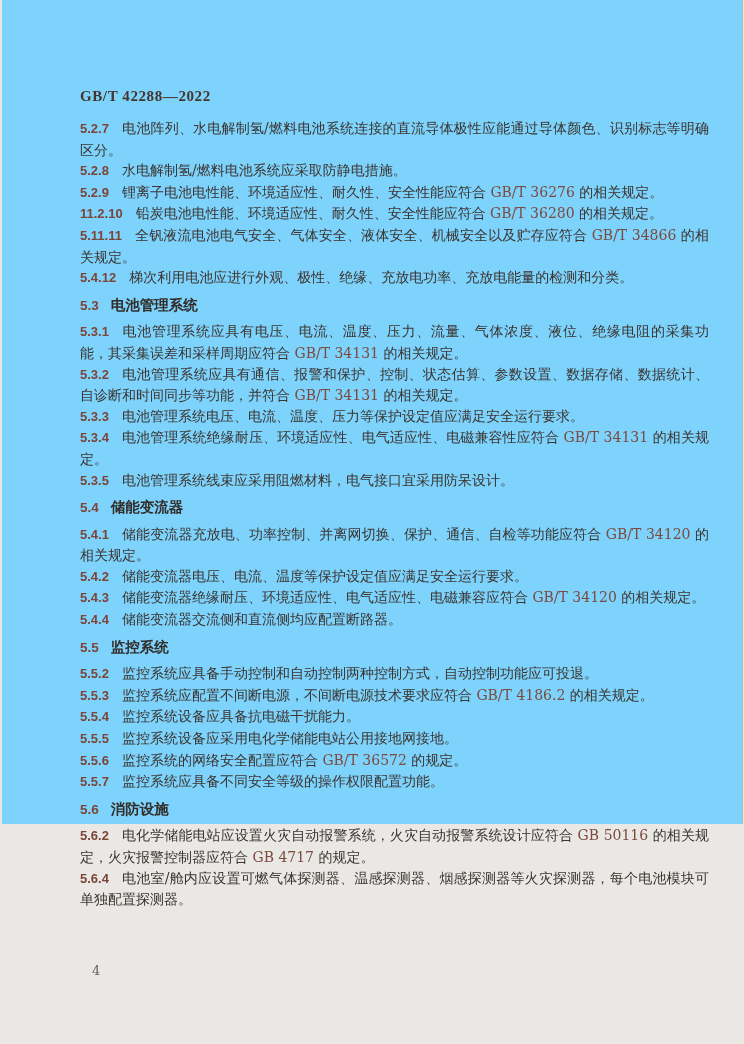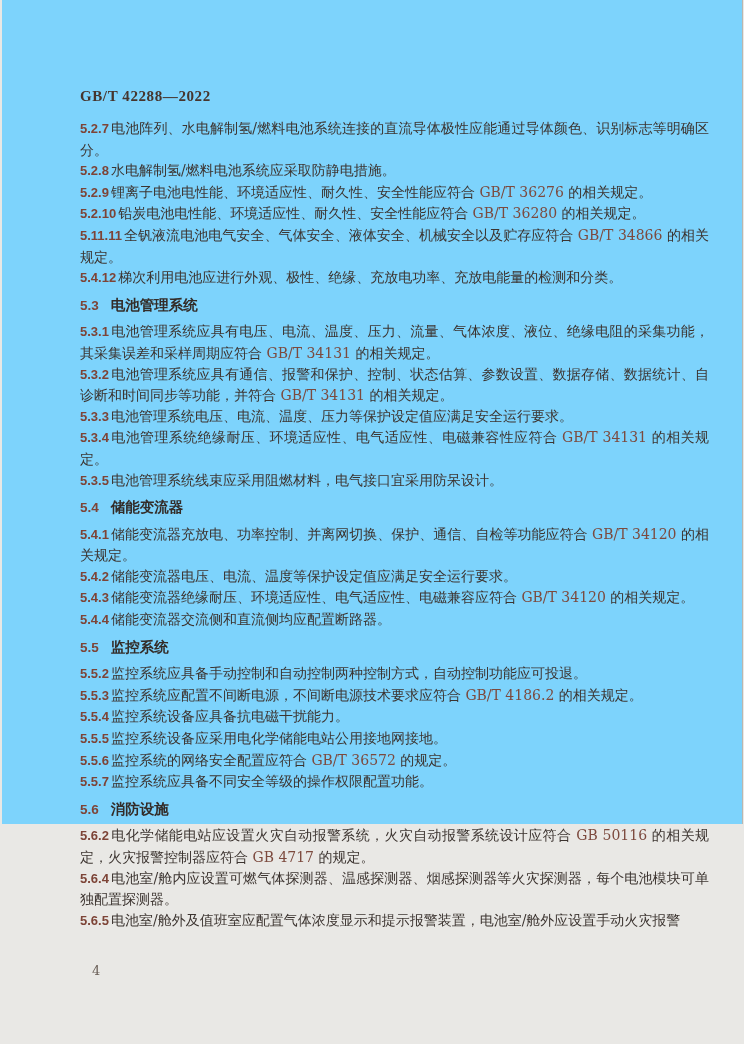--- a/index.html
+++ b/index.html
@@ -40,21 +40,21 @@
     font-size: 14px;
     line-height: 20.6px;
     color: var(--body-color, #3c3430);
     text-align: justify;
   }
   .c-num {
     font-family: "Liberation Sans", sans-serif;
     font-weight: bold;
     font-size: 13px;
     color: var(--num-color, #7d4437);
-    margin-right: 2px;
+    margin-right: 13px;
     white-space: nowrap;
   }
   .c-text .ref {
     font-family: "DejaVu Serif", serif;
     color: var(--ref-color, #7c4a3e);
     white-space: nowrap;
   }
   .section-heading {
     margin: 6px 0 5px 0;
     font-size: 14.5px;
@@ -84,21 +84,21 @@
 
 <div class="canvas">
   <div class="page">
     <div class="content">
       <p class="running-header">GB/T 42288—2022</p>
       <div class="doc-body">
           <section>
             <p class="clause"><span class="c-num">5.2.7</span><span class="c-text">电池阵列、水电解制氢/燃料电池系统连接的直流导体极性应能通过导体颜色、识别标志等明确区分。</span></p>
             <p class="clause"><span class="c-num">5.2.8</span><span class="c-text">水电解制氢/燃料电池系统应采取防静电措施。</span></p>
             <p class="clause"><span class="c-num">5.2.9</span><span class="c-text">锂离子电池电性能、环境适应性、耐久性、安全性能应符合 <span class="ref">GB/T 36276</span> 的相关规定。</span></p>
-            <p class="clause"><span class="c-num">5.2.10</span><span class="c-text">铅炭电池电性能、环境适应性、耐久性、安全性能应符合 <span class="ref">GB/T 36280</span> 的相关规定。</span></p>
+            <p class="clause"><span class="c-num">11.2.10</span><span class="c-text">铅炭电池电性能、环境适应性、耐久性、安全性能应符合 <span class="ref">GB/T 36280</span> 的相关规定。</span></p>
             <p class="clause"><span class="c-num">5.11.11</span><span class="c-text">全钒液流电池电气安全、气体安全、液体安全、机械安全以及贮存应符合 <span class="ref">GB/T 34866</span> 的相关规定。</span></p>
             <p class="clause"><span class="c-num">5.4.12</span><span class="c-text">梯次利用电池应进行外观、极性、绝缘、充放电功率、充放电能量的检测和分类。</span></p>
           </section>
           <section>
             <p class="section-heading"><span class="h-num">5.3</span><span class="h-title">电池管理系统</span></p>
             <p class="clause"><span class="c-num">5.3.1</span><span class="c-text">电池管理系统应具有电压、电流、温度、压力、流量、气体浓度、液位、绝缘电阻的采集功能，其采集误差和采样周期应符合 <span class="ref">GB/T 34131</span> 的相关规定。</span></p>
             <p class="clause"><span class="c-num">5.3.2</span><span class="c-text">电池管理系统应具有通信、报警和保护、控制、状态估算、参数设置、数据存储、数据统计、自诊断和时间同步等功能，并符合 <span class="ref">GB/T 34131</span> 的相关规定。</span></p>
             <p class="clause"><span class="c-num">5.3.3</span><span class="c-text">电池管理系统电压、电流、温度、压力等保护设定值应满足安全运行要求。</span></p>
             <p class="clause"><span class="c-num">5.3.4</span><span class="c-text">电池管理系统绝缘耐压、环境适应性、电气适应性、电磁兼容性应符合 <span class="ref">GB/T 34131</span> 的相关规定。</span></p>
             <p class="clause"><span class="c-num">5.3.5</span><span class="c-text">电池管理系统线束应采用阻燃材料，电气接口宜采用防呆设计。</span></p>
@@ -116,19 +116,18 @@
             <p class="clause"><span class="c-num">5.5.3</span><span class="c-text">监控系统应配置不间断电源，不间断电源技术要求应符合 <span class="ref">GB/T 4186.2</span> 的相关规定。</span></p>
             <p class="clause"><span class="c-num">5.5.4</span><span class="c-text">监控系统设备应具备抗电磁干扰能力。</span></p>
             <p class="clause"><span class="c-num">5.5.5</span><span class="c-text">监控系统设备应采用电化学储能电站公用接地网接地。</span></p>
             <p class="clause"><span class="c-num">5.5.6</span><span class="c-text">监控系统的网络安全配置应符合 <span class="ref">GB/T 36572</span> 的规定。</span></p>
             <p class="clause"><span class="c-num">5.5.7</span><span class="c-text">监控系统应具备不同安全等级的操作权限配置功能。</span></p>
           </section>
           <section>
             <p class="section-heading"><span class="h-num">5.6</span><span class="h-title">消防设施</span></p>
             <p class="clause"><span class="c-num">5.6.2</span><span class="c-text">电化学储能电站应设置火灾自动报警系统，火灾自动报警系统设计应符合 <span class="ref">GB 50116</span> 的相关规定，火灾报警控制器应符合 <span class="ref">GB 4717</span> 的规定。</span></p>
             <p class="clause"><span class="c-num">5.6.4</span><span class="c-text">电池室/舱内应设置可燃气体探测器、温感探测器、烟感探测器等火灾探测器，每个电池模块可单独配置探测器。</span></p>
-            <p class="clause"><span class="c-num">5.6.5</span><span class="c-text">电池室/舱外及值班室应配置气体浓度显示和提示报警装置，电池室/舱外应设置手动火灾报警</span></p>
           </section>
         </div>
     </div>
     <div class="page-number">4</div>
   </div>
 </div>
 
 </body></html>

